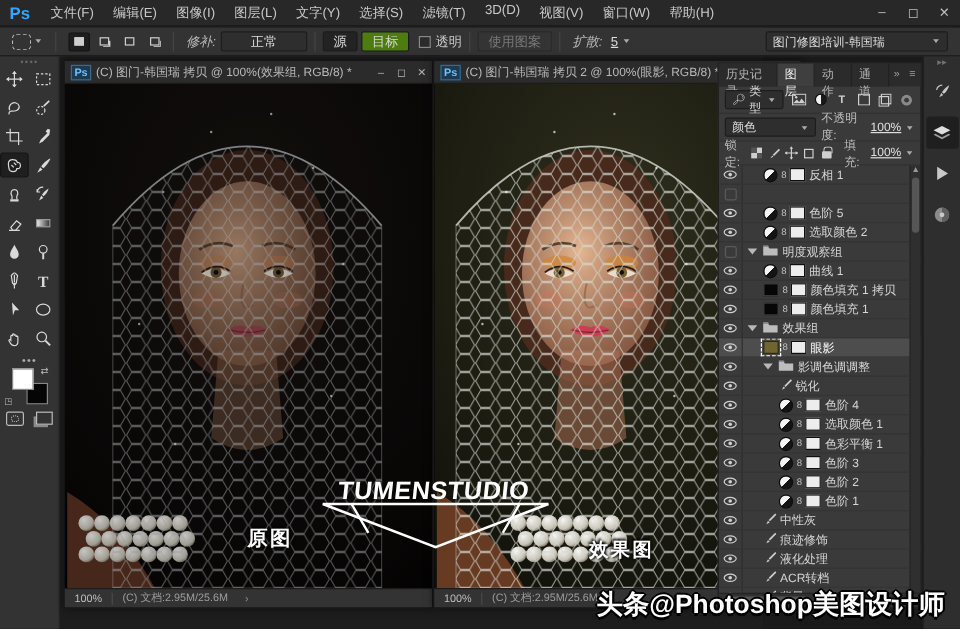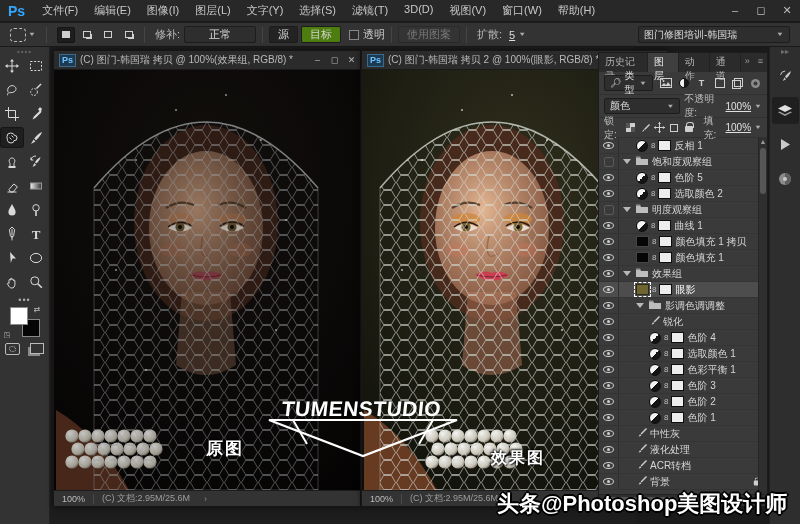--- a/index.html
+++ b/index.html
@@ -23,21 +23,21 @@
   .ob-sep { width:1px; height:16px; background:#454545; margin:0 6px; }
   .ob-toolpreset { display:flex; align-items:center; gap:2px; padding:0 4px 0 10px; }
   .ob-toolpreset .tp-ic { width:16px; height:14px; border:1px dashed #bbb; border-radius:4px; }
   .caret { font-size:8px; color:#aaa; transform:scaleY(.7); }
   .selmode { display:flex; gap:3px; margin-left:4px; }
   .selmode .sm { width:18px; height:16px; display:flex; align-items:center; justify-content:center; border-radius:2px; }
   .selmode .sm.active { background:#1e1e1e; border:1px solid #151515; }
   .sm i { display:block; width:8px; height:7px; border:1px solid #cfcfcf; }
   .sm i.fill { background:#cfcfcf; }
   .sm i.dbl { box-shadow:2px 2px 0 -1px #cfcfcf; }
-  .ob-label { color:#b9b9b9; margin:0 4px; }
+  .ob-label { color:#b9b9b9; margin:0 4px;font-style:italic; }
   .dropdown { background:#2e2e2e; border:1px solid #1d1d1d; border-radius:2px; height:17px;
     display:flex; align-items:center; gap:6px; padding:0 5px; color:#ddd; }
   .btn { border:1px solid #1c1c1c; border-radius:2px; height:17px; padding:0 8px;
     display:flex; align-items:center; color:#d6d6d6; background:#4d7c0f; }
   .btn.pressed { background:#232323; }
   .btn.disabled { color:#787878; background:#343434; border-color:#2a2a2a; }
   .checkbox { width:10px; height:10px; border:1px solid #888; background:#2b2b2b; margin:0 4px 0 8px; }
   .scrub { color:#ddd; text-decoration:underline; margin:0 3px; }
   .ws-dd { margin-left:auto; margin-right:10px; width:152px; justify-content:space-between; }
 
@@ -643,28 +643,20 @@
             <span class="lthumb-adj"></span>
             <span class="chain">8</span>
             <span class="lmask"></span>
             <span class="lname">反相 1</span>
           </span>
         </div>
         <div class="lrow">
           <span class="eyecell">
             <span class="eye-off"></span>
           </span>
-          <span class="lcontent" style="padding-left: 4px;">
-            <span class="garrow"></span>
-            <span><svg width="14" height="11">
-                <path d="M1 2.5h4l1.2 1.5H13V10H1z" fill="#bdbdbd"></path>
-                <path d="M1 2.5V1.5h4l1 1z" fill="#9d9d9d"></path>
-              </svg></span>
-            <span class="lname">饱和度观察组</span>
-          </span>
         </div>
         <div class="lrow">
           <span class="eyecell">
             <span class="eye"></span>
           </span>
           <span class="lcontent" style="padding-left: 17px;">
             <span class="lthumb-adj"></span>
             <span class="chain">8</span>
             <span class="lmask"></span>
             <span class="lname">色阶 5</span>
@@ -845,20 +837,32 @@
         <div class="lrow">
           <span class="eyecell">
             <span class="eye"></span>
           </span>
           <span class="lcontent" style="padding-left: 17px;">
             <span><svg width="11" height="11">
                 <path d="M10 1L4.6 6.4l1 1L11 2z" fill="#cfcfcf"></path>
                 <path d="M4 7L2.6 9.8 5.4 8.4z" fill="#cfcfcf"></path>
               </svg></span>
             <span class="lname">中性灰</span>
+          </span>
+        </div>
+        <div class="lrow">
+          <span class="eyecell">
+            <span class="eye"></span>
+          </span>
+          <span class="lcontent" style="padding-left: 17px;">
+            <span><svg width="11" height="11">
+                <path d="M10 1L4.6 6.4l1 1L11 2z" fill="#cfcfcf"></path>
+                <path d="M4 7L2.6 9.8 5.4 8.4z" fill="#cfcfcf"></path>
+              </svg></span>
+            <span class="lname">痕迹修饰</span>
           </span>
         </div>
         <div class="lrow">
           <span class="eyecell">
             <span class="eye"></span>
           </span>
           <span class="lcontent" style="padding-left: 17px;">
             <span><svg width="11" height="11">
                 <path d="M10 1L4.6 6.4l1 1L11 2z" fill="#cfcfcf"></path>
                 <path d="M4 7L2.6 9.8 5.4 8.4z" fill="#cfcfcf"></path>

